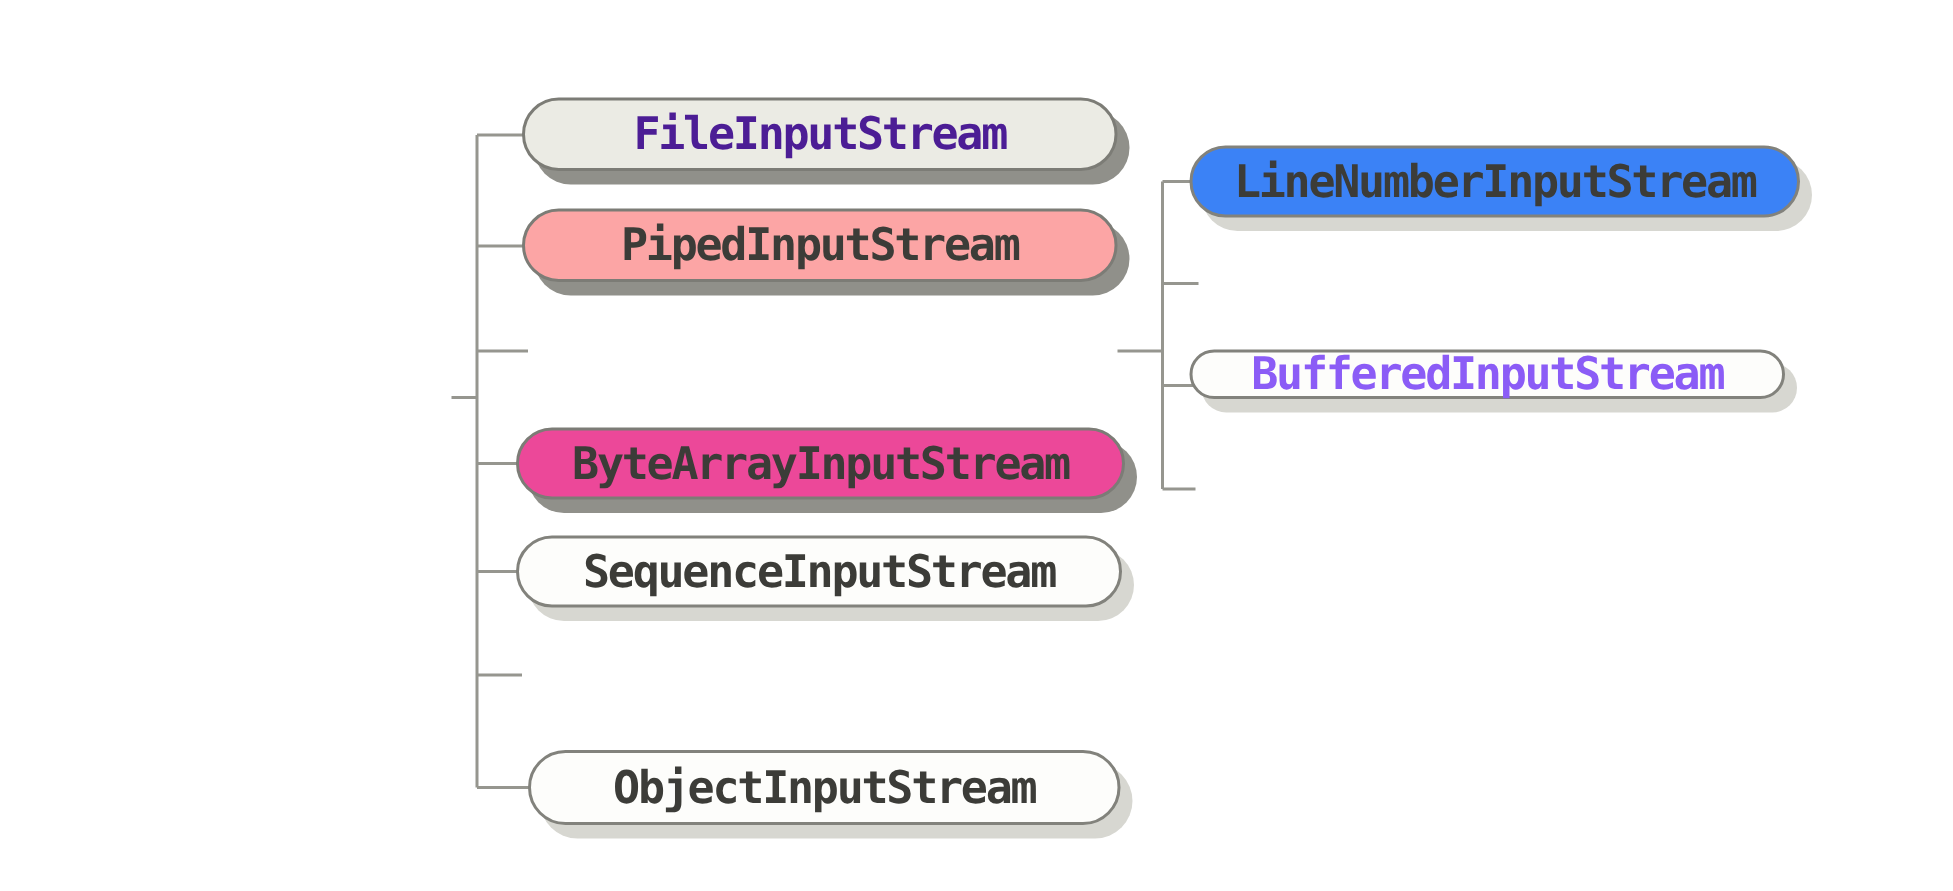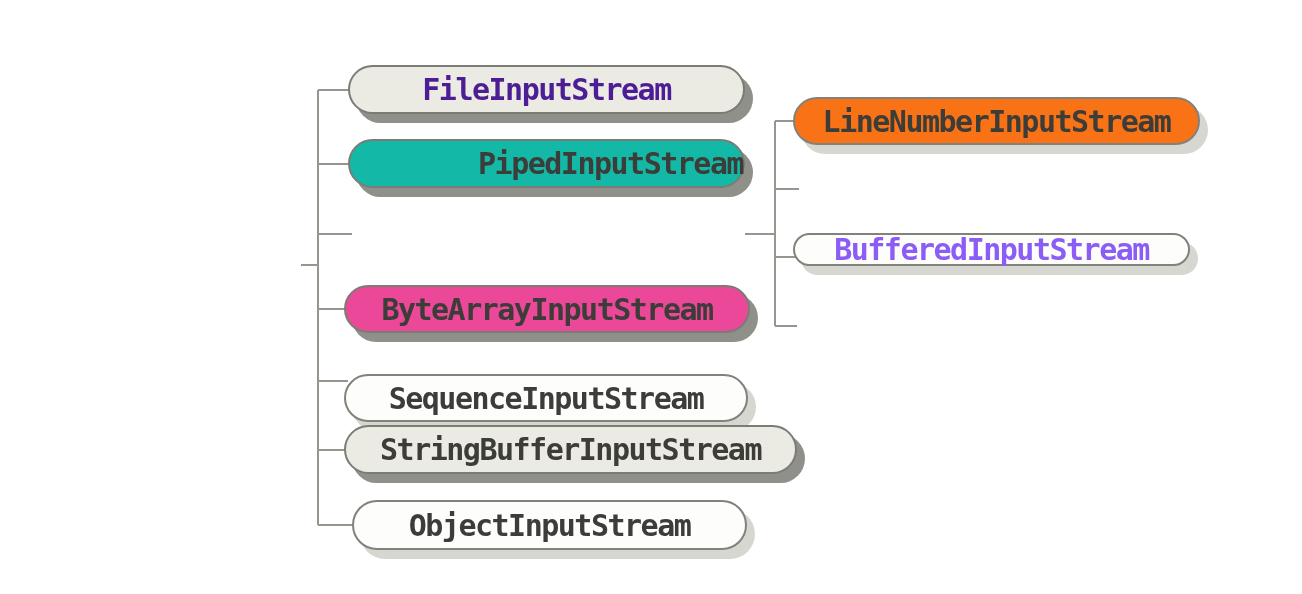--- a/index.html
+++ b/index.html
@@ -33,36 +33,33 @@
     z-index: 1;
   }
 </style>
 </head>
 <body>
 
 <div id="canvas" style="background: rgb(255, 255, 255);">
     <div class="pill" style="left: 348px; top: 65px; width: 397px; height: 49px; background: rgb(235, 235, 228); border-color: rgb(124, 124, 118); color: #4c1d95; box-shadow: rgb(144, 144, 138) 8px 9px 0px;">
       <span>FileInputStream</span>
     </div>
-    <div class="pill" style="left: 348px; top: 139px; width: 397px; height: 49px; background: #14b8a6; border-color: rgb(124, 124, 118); color: rgb(60, 60, 56); box-shadow: rgb(144, 144, 138) 8px 9px 0px; justify-content: flex-end;">
+    <div class="pill" style="left: 348px; top: 139px; width: 397px; height: 49px; background: #fca5a5; border-color: rgb(124, 124, 118); color: rgb(60, 60, 56); box-shadow: rgb(144, 144, 138) 8px 9px 0px;">
       <span>PipedInputStream</span>
     </div>
     <div class="pill" style="left: 344px; top: 285px; width: 406px; height: 48px; background: #ec4899; border-color: rgb(124, 124, 118); color: rgb(60, 60, 56); box-shadow: rgb(144, 144, 138) 8px 9px 0px;">
       <span>ByteArrayInputStream</span>
     </div>
-    <div class="pill" style="left: 344px; top: 374px; width: 404px; height: 48px; background: rgb(253, 253, 251); border-color: rgb(130, 130, 124); color: rgb(60, 60, 56); box-shadow: rgb(215, 215, 209) 8px 9px 0px;">
+    <div class="pill" style="left: 344px; top: 357px; width: 404px; height: 48px; background: rgb(253, 253, 251); border-color: rgb(130, 130, 124); color: rgb(60, 60, 56); box-shadow: rgb(215, 215, 209) 8px 9px 0px;">
       <span>SequenceInputStream</span>
-    </div>
-    <div class="pill" style="left: 344px; top: 425px; width: 453px; height: 49px; background: rgb(235, 235, 228); border-color: rgb(124, 124, 118); color: rgb(60, 60, 56); box-shadow: rgb(144, 144, 138) 8px 9px 0px;">
-      <span>StringBufferInputStream</span>
     </div>
     <div class="pill" style="left: 352px; top: 500px; width: 395px; height: 50px; background: rgb(253, 253, 251); border-color: rgb(130, 130, 124); color: rgb(60, 60, 56); box-shadow: rgb(215, 215, 209) 8px 9px 0px;">
       <span>ObjectInputStream</span>
     </div>
-    <div class="pill" style="left: 793px; top: 97px; width: 407px; height: 48px; background: #f97316; border-color: rgb(130, 130, 124); color: rgb(60, 60, 56); box-shadow: rgb(215, 215, 209) 8px 9px 0px;">
+    <div class="pill" style="left: 793px; top: 97px; width: 407px; height: 48px; background: #3b82f6; border-color: rgb(130, 130, 124); color: rgb(60, 60, 56); box-shadow: rgb(215, 215, 209) 8px 9px 0px;">
       <span>LineNumberInputStream</span>
     </div>
     <div class="pill" style="left: 793px; top: 233px; width: 397px; height: 33px; background: rgb(253, 253, 251); border-color: rgb(130, 130, 124); color: #8b5cf6; box-shadow: rgb(215, 215, 209) 8px 9px 0px;">
       <span>BufferedInputStream</span>
     </div>
     <div class="edge" style="left: 301px; top: 264px; width: 17px; height: 2px; background: rgb(150, 150, 143);"></div>
     <div class="edge" style="left: 317px; top: 89.5px; width: 2px; height: 435.5px; background: rgb(150, 150, 143);"></div>
     <div class="edge" style="left: 318px; top: 88.5px; width: 34px; height: 2px; background: rgb(150, 150, 143);"></div>
     <div class="edge" style="left: 318px; top: 162.5px; width: 34px; height: 2px; background: rgb(150, 150, 143);"></div>
     <div class="edge" style="left: 318px; top: 233px; width: 34px; height: 2px; background: rgb(150, 150, 143);"></div>

